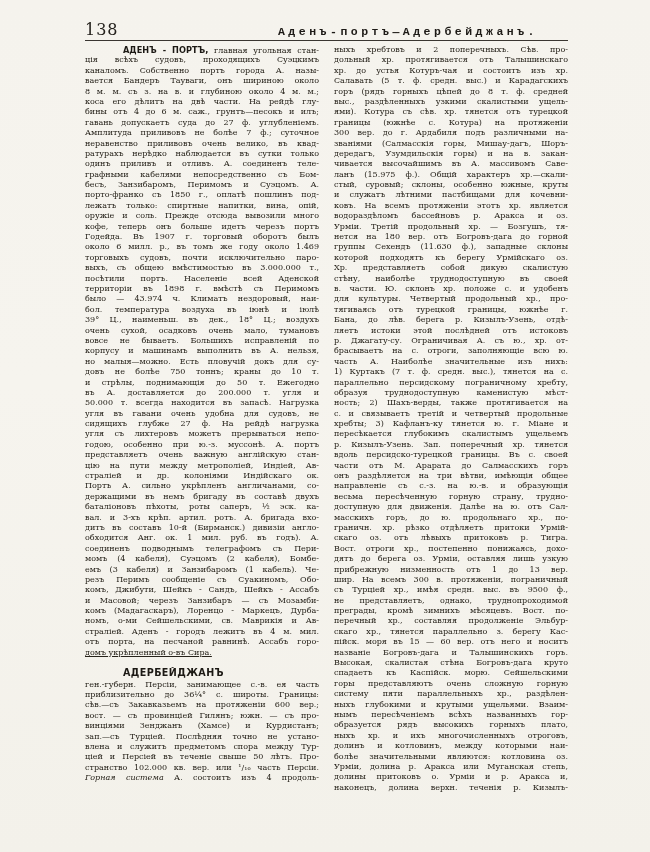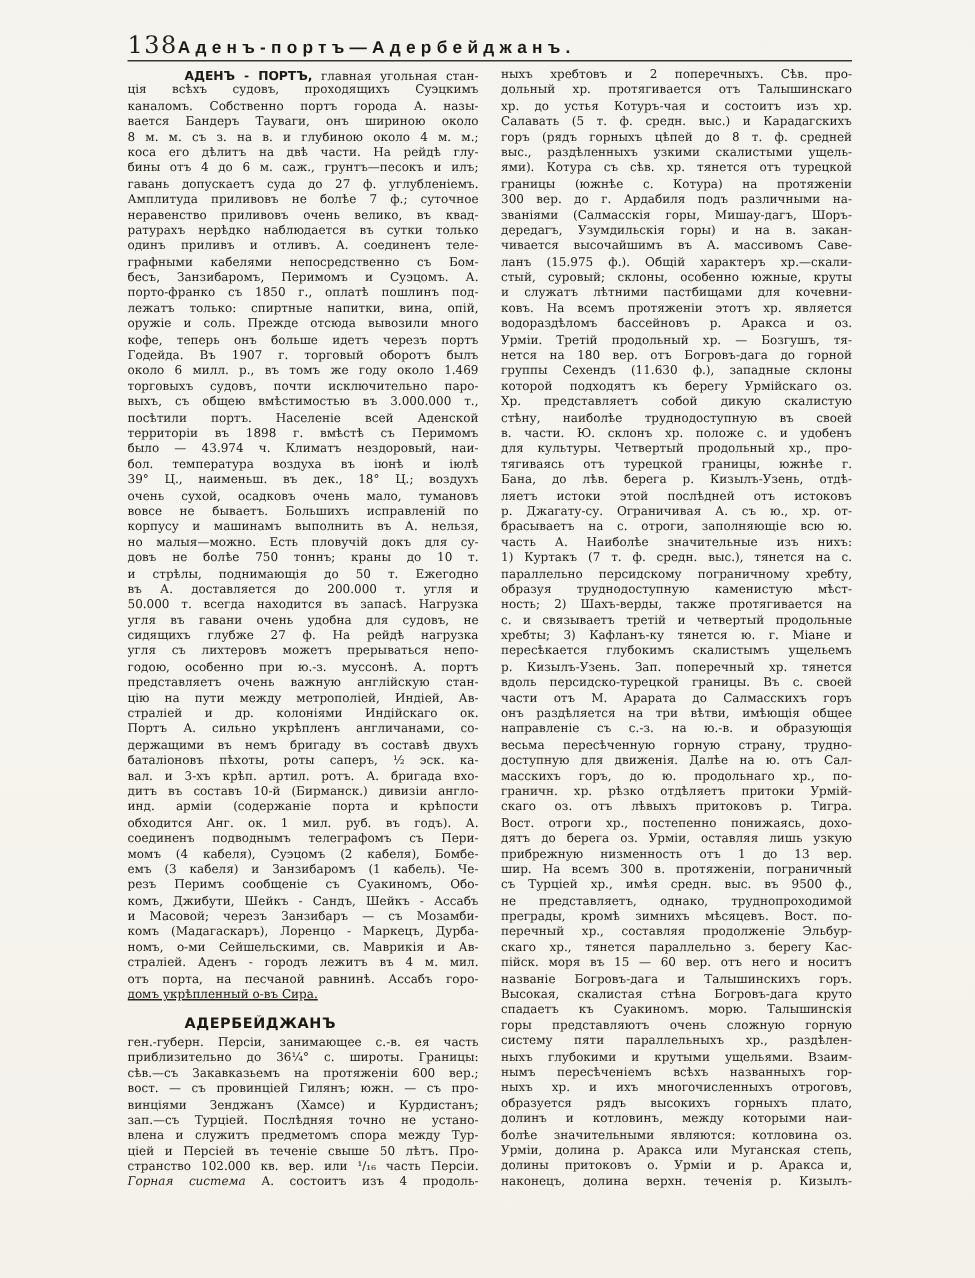--- a/index.html
+++ b/index.html
@@ -15,22 +15,22 @@
   }
   .pagehead{
     position:absolute;top:20px;left:85px;width:483px;
     display:flex;align-items:baseline;
   }
   .pageno{
     font-family:"DejaVu Serif", serif;
     font-size:16px;letter-spacing:1px;color:#24211c;
   }
   .runhead{
-    flex:1;text-align:left;
-    font-family:Liberation Sans, sans-serif;
+    flex:1;text-align:right;
+    font-family:Liberation Mono, monospace;
     font-weight:700;font-size:11.5px;letter-spacing:3.5px;
     color:#1d1a16;
     margin-right:30px; 
     white-space:nowrap;
   }
   .rule{
     position:absolute;top:40px;left:85px;width:483px;
     border-top:1px solid #3a3631;height:0;
   }
   .columns{
@@ -107,21 +107,20 @@
         <div class="line"><span>угля съ лихтеровъ можетъ прерываться непо-</span></div>
         <div class="line"><span>годою, особенно при ю.-з. муссонѣ. А. портъ</span></div>
         <div class="line"><span>представляетъ очень важную англійскую стан-</span></div>
         <div class="line"><span>цію на пути между метрополіей, Индіей, Ав-</span></div>
         <div class="line"><span>страліей и др. колоніями Индійскаго ок.</span></div>
         <div class="line"><span>Портъ А. сильно укрѣпленъ англичанами, со-</span></div>
         <div class="line"><span>держащими въ немъ бригаду въ составѣ двухъ</span></div>
         <div class="line"><span>баталіоновъ пѣхоты, роты саперъ, ½ эск. ка-</span></div>
         <div class="line"><span>вал. и 3-хъ крѣп. артил. ротъ. А. бригада вхо-</span></div>
         <div class="line"><span>дитъ въ составъ 10-й (Бирманск.) дивизіи англо-</span></div>
-        <div class="line"><span>инд. арміи (содержаніе порта и крѣпости</span></div>
         <div class="line"><span>обходится Анг. ок. 1 мил. руб. въ годъ). А.</span></div>
         <div class="line"><span>соединенъ подводнымъ телеграфомъ съ Пери-</span></div>
         <div class="line"><span>момъ (4 кабеля), Суэцомъ (2 кабеля), Бомбе-</span></div>
         <div class="line"><span>емъ (3 кабеля) и Занзибаромъ (1 кабель). Че-</span></div>
         <div class="line"><span>резъ Перимъ сообщеніе съ Суакиномъ, Обо-</span></div>
         <div class="line"><span>комъ, Джибути, Шейкъ - Сандъ, Шейкъ - Ассабъ</span></div>
         <div class="line"><span>и Масовой; черезъ Занзибаръ — съ Мозамби-</span></div>
         <div class="line"><span>комъ (Мадагаскаръ), Лоренцо - Маркецъ, Дурба-</span></div>
         <div class="line"><span>номъ, о-ми Сейшельскими, св. Маврикія и Ав-</span></div>
         <div class="line"><span>страліей. Аденъ - городъ лежитъ въ 4 м. мил.</span></div>
@@ -193,27 +192,27 @@
         <div class="line"><span>прибрежную низменность отъ 1 до 13 вер.</span></div>
         <div class="line"><span>шир. На всемъ 300 в. протяженіи, пограничный</span></div>
         <div class="line"><span>съ Турціей хр., имѣя средн. выс. въ 9500 ф.,</span></div>
         <div class="line"><span>не представляетъ, однако, труднопроходимой</span></div>
         <div class="line"><span>преграды, кромѣ зимнихъ мѣсяцевъ. Вост. по-</span></div>
         <div class="line"><span>перечный хр., составляя продолженіе Эльбур-</span></div>
         <div class="line"><span>скаго хр., тянется параллельно з. берегу Кас-</span></div>
         <div class="line"><span>пійск. моря въ 15 — 60 вер. отъ него и носитъ</span></div>
         <div class="line"><span>названіе Богровъ-дага и Талышинскихъ горъ.</span></div>
         <div class="line"><span>Высокая, скалистая стѣна Богровъ-дага круто</span></div>
-        <div class="line"><span>спадаетъ къ Суакиномъ. морю. Талышинскія</span></div>
+        <div class="line"><span>спадаетъ къ Каспійск. морю. Сейшельскими</span></div>
         <div class="line"><span>горы представляютъ очень сложную горную</span></div>
         <div class="line"><span>систему пяти параллельныхъ хр., раздѣлен-</span></div>
         <div class="line"><span>ныхъ глубокими и крутыми ущельями. Взаим-</span></div>
         <div class="line"><span>нымъ пересѣченіемъ всѣхъ названныхъ гор-</span></div>
+        <div class="line"><span>образуется рядъ высокихъ горныхъ плато,</span></div>
         <div class="line"><span>ныхъ хр. и ихъ многочисленныхъ отроговъ,</span></div>
-        <div class="line"><span>образуется рядъ высокихъ горныхъ плато,</span></div>
         <div class="line"><span>долинъ и котловинъ, между которыми наи-</span></div>
         <div class="line"><span>болѣе значительными являются: котловина оз.</span></div>
         <div class="line"><span>Урміи, долина р. Аракса или Муганская степь,</span></div>
         <div class="line"><span>долины притоковъ о. Урміи и р. Аракса и,</span></div>
         <div class="line"><span>наконецъ, долина верхн. теченія р. Кизылъ-</span></div>
       </div>
   </div>
 </div>
 
 </body></html>

